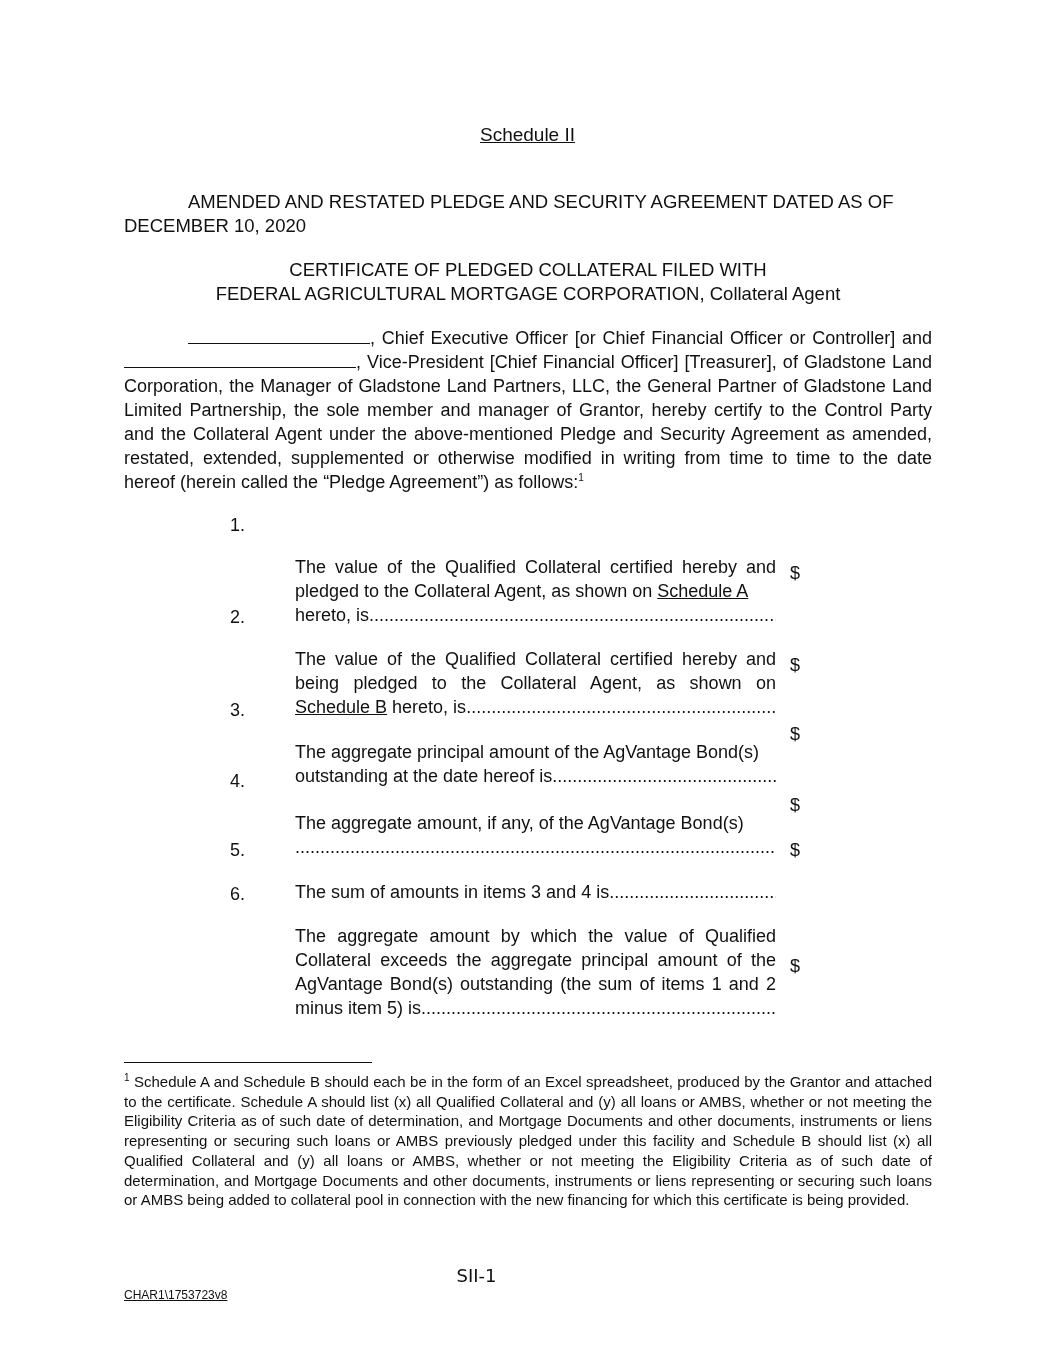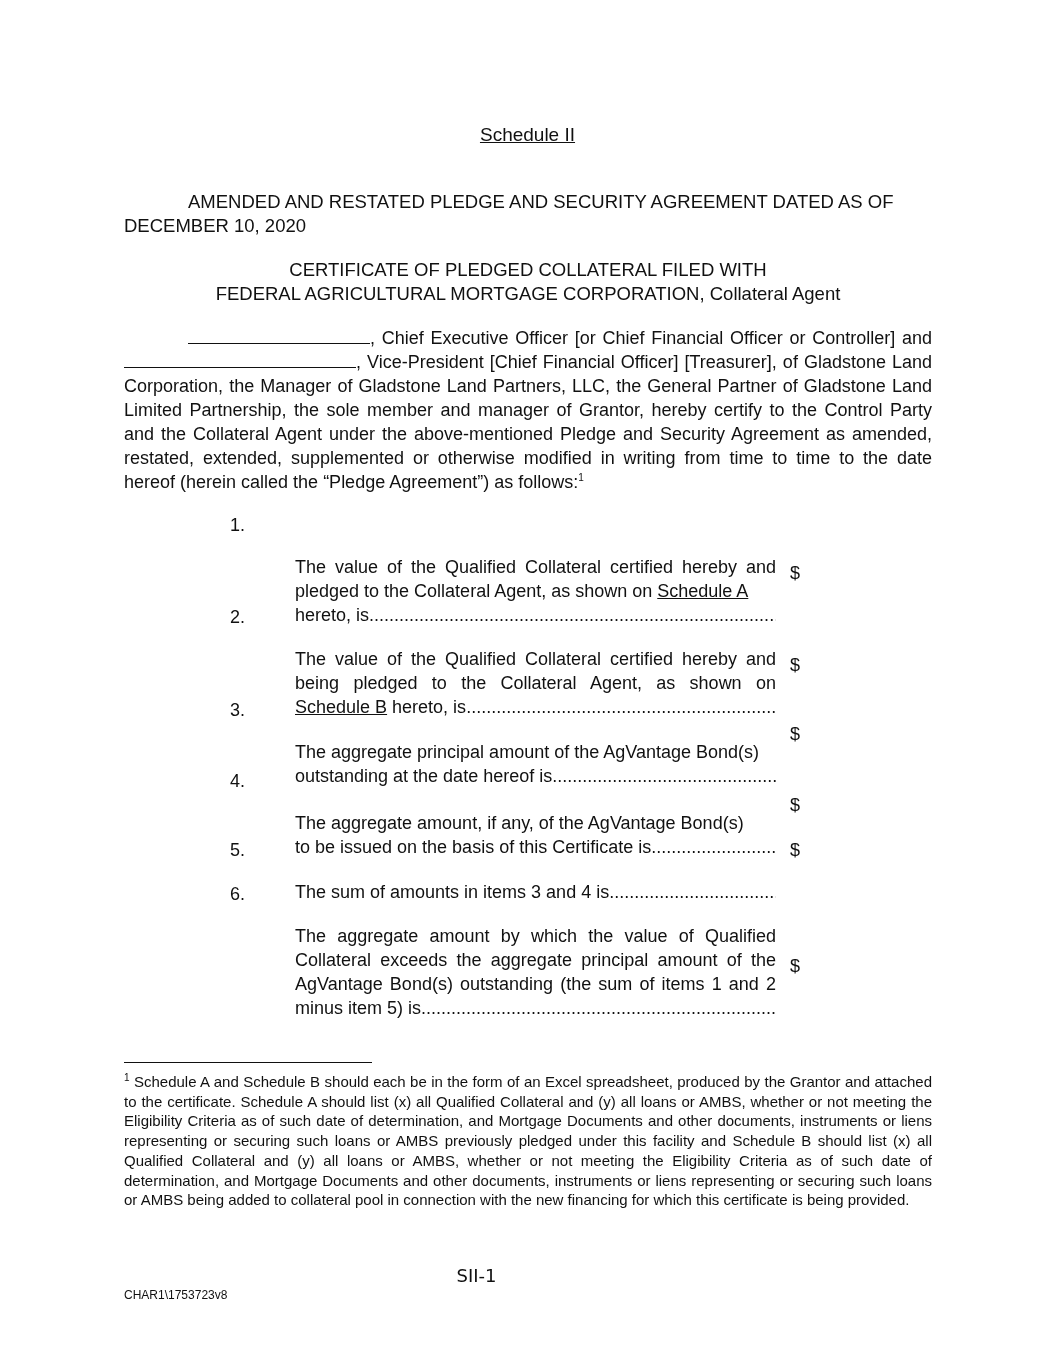--- a/index.html
+++ b/index.html
@@ -19,21 +19,21 @@
   .item .num { position: absolute; left: 0; top: 0; }
   .item .txt { position: absolute; left: 65px; width: 481px; text-align: justify; margin-top: 42px; }
   .item .txt .last { display: flex; text-align: left; }
   .item .txt .last .lead { white-space: nowrap; }
   .item .txt .last .dots { flex: 1; overflow: hidden; white-space: nowrap; }
   .item .dollar { position: absolute; left: 560px; }
   .u { text-decoration: underline; }
   .fn-rule { left: 124px; top: 1062px; width: 248px; height: 0; border-top: 1px solid #111; }
   .footnote { left: 124px; width: 808px; top: 1072px; font-size: 15px; line-height: 19.7px; text-align: justify; }
   .pagenum { left: 0; width: 953px; top: 1265px; text-align: center; font-family: "DejaVu Sans", sans-serif; font-size: 18px; }
-  .docid { left: 124px; top: 1288px; font-size: 12px; }
+  .docid { left: 124px; top: 1288px; font-size: 12px; text-decoration: underline; }
 </style>
 </head>
 <body>
 
 <div class="page">
 
   <div class="abs title">Schedule II</div>
 
   <div class="abs heading">AMENDED AND RESTATED PLEDGE AND SECURITY AGREEMENT DATED AS OF DECEMBER 10, 2020</div>
 
@@ -80,21 +80,20 @@
         </div>
     </div>
     <span class="dollar" style="top:24px;">$</span>
   </div>
 
   <div class="item" style="top:769px;">
     <span class="num">4.</span>
     <div class="txt">
       <div>The aggregate amount, if any, of the AgVantage Bond(s)</div>
       <div class="last">
-          <span class="lead">to be issued on the basis of this Certificate is </span>
           <span class="dots">........................................................................................................................................................</span>
         </div>
     </div>
     <span class="dollar" style="top:24px;">$</span>
   </div>
 
   <div class="item" style="top:838px;">
     <span class="num">5.</span>
     <div class="txt">
       <div class="last">

